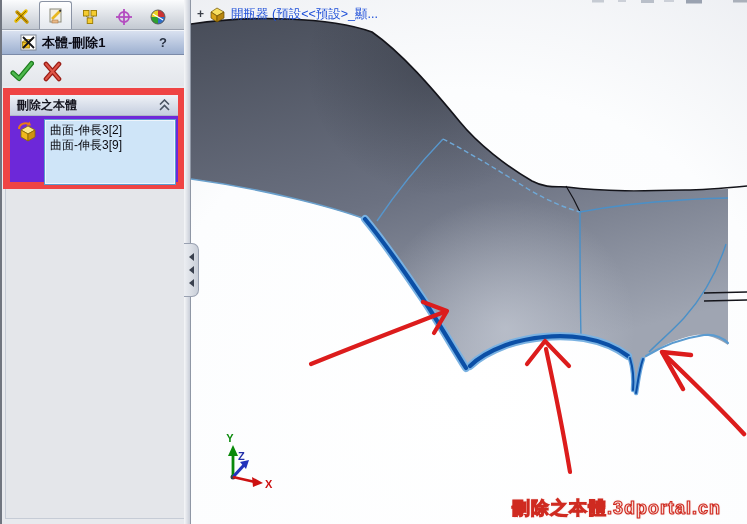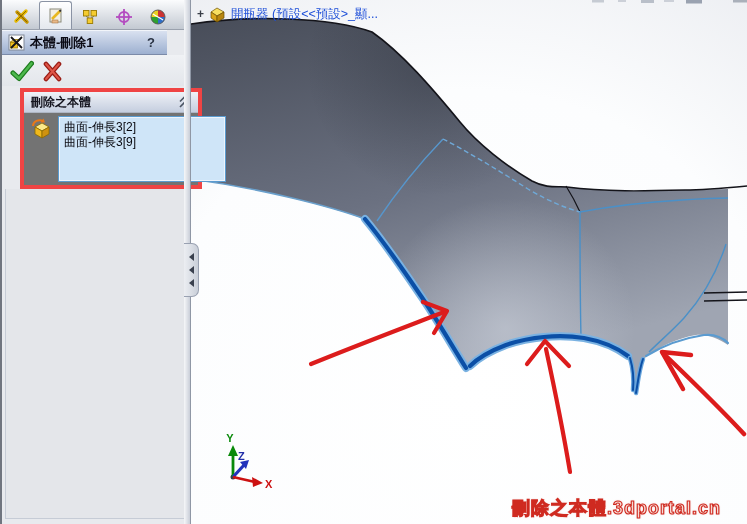--- a/index.html
+++ b/index.html
@@ -10,38 +10,38 @@
   
   #panel{left:0;top:0;width:191px;height:524px;background:#e8eaee;
          border-left:2px solid #70757f;box-sizing:border-box;z-index:10;}
   #tabbar{position:absolute;left:0;top:0;width:189px;height:30px;
           background:linear-gradient(#fbfcfd,#c3c9d2);
           border-bottom:1px solid #9aa1ad;display:flex;align-items:flex-end;padding-left:3px;box-sizing:border-box;}
   .tab{width:33px;height:25px;display:flex;align-items:center;justify-content:center;
        border:1px solid transparent;border-bottom:none;margin-right:1px;box-sizing:border-box;}
   .tab.active{background:linear-gradient(#ffffff,#e4e8ee);border-color:#8a93a4;
        border-radius:3px 3px 0 0;height:28px;}
-  #titlebar{position:absolute;left:0;top:30px;width:165px;height:25px;
+  #titlebar{position:absolute;left:0;top:30px;width:189px;height:25px;
             background:linear-gradient(#d9e1f0,#9db0d0);
             border-top:1px solid #f2f5fa;border-bottom:1px solid #7b8aa8;
-            display:flex;align-items:center;padding:0 6px;box-sizing:border-box;}
+            display:flex;align-items:center;padding:0 18px;box-sizing:border-box;}
   #titlebar .title{font-size:13px;font-weight:bold;color:#0a0a14;margin-left:5px;flex:1;}
   #titlebar .help{font-size:13px;font-weight:bold;color:#2a3344;padding-right:6px;cursor:default;}
   #actions{position:absolute;left:0;top:55px;width:189px;height:31px;
            background:linear-gradient(#f0f2f5,#e3e6eb);display:flex;align-items:center;padding-left:8px;box-sizing:border-box;}
   #actions .btn{margin-right:9px;cursor:default;}
-  #groupbox{position:absolute;left:18px;top:88px;width:182px;height:101px;
-            border:4px solid #ef4444;background:#737373;box-sizing:border-box;}
+  #groupbox{position:absolute;left:1px;top:88px;width:182px;height:101px;
+            border:7px solid #ef4444;background:#6d28d9;box-sizing:border-box;}
   #grouphdr{height:21px;background:linear-gradient(#eff2f7,#c5cedf);
             border-bottom:1px solid #aeb6c4;display:flex;align-items:center;
             padding:0 7px;box-sizing:border-box;}
   #grouphdr .gtitle{flex:1;font-size:12px;font-weight:bold;color:#14141e;}
   #groupbody{position:relative;height:78px;}
   #bodies-icon{position:absolute;left:6px;top:5px;}
-  #listbox{position:absolute;left:34px;top:3px;width:168px;height:66px;
+  #listbox{position:absolute;left:34px;top:3px;width:132px;height:66px;
            background:#cfe5f8;border:1px solid #5a9bd0;box-shadow:0 0 0 1px #eef4fb inset;
            padding:3px 5px;box-sizing:border-box;overflow:hidden;}
   #listbox .li{font-size:12px;line-height:15px;color:#0a0a10;white-space:nowrap;}
   #panel-rest{position:absolute;left:3px;top:189px;width:182px;height:330px;background:#e4e6ea;
               border:1px solid #c6ccd6;border-top:none;box-sizing:border-box;}
   #panel-edge{position:absolute;left:184px;top:0;width:7px;height:524px;
               background:linear-gradient(90deg,#f6f7f9,#c9ced8);border-right:1px solid #8f97a5;box-sizing:border-box;z-index:10;}
 
   
   #splitter{left:184px;top:243px;width:14px;height:52px;z-index:12;

